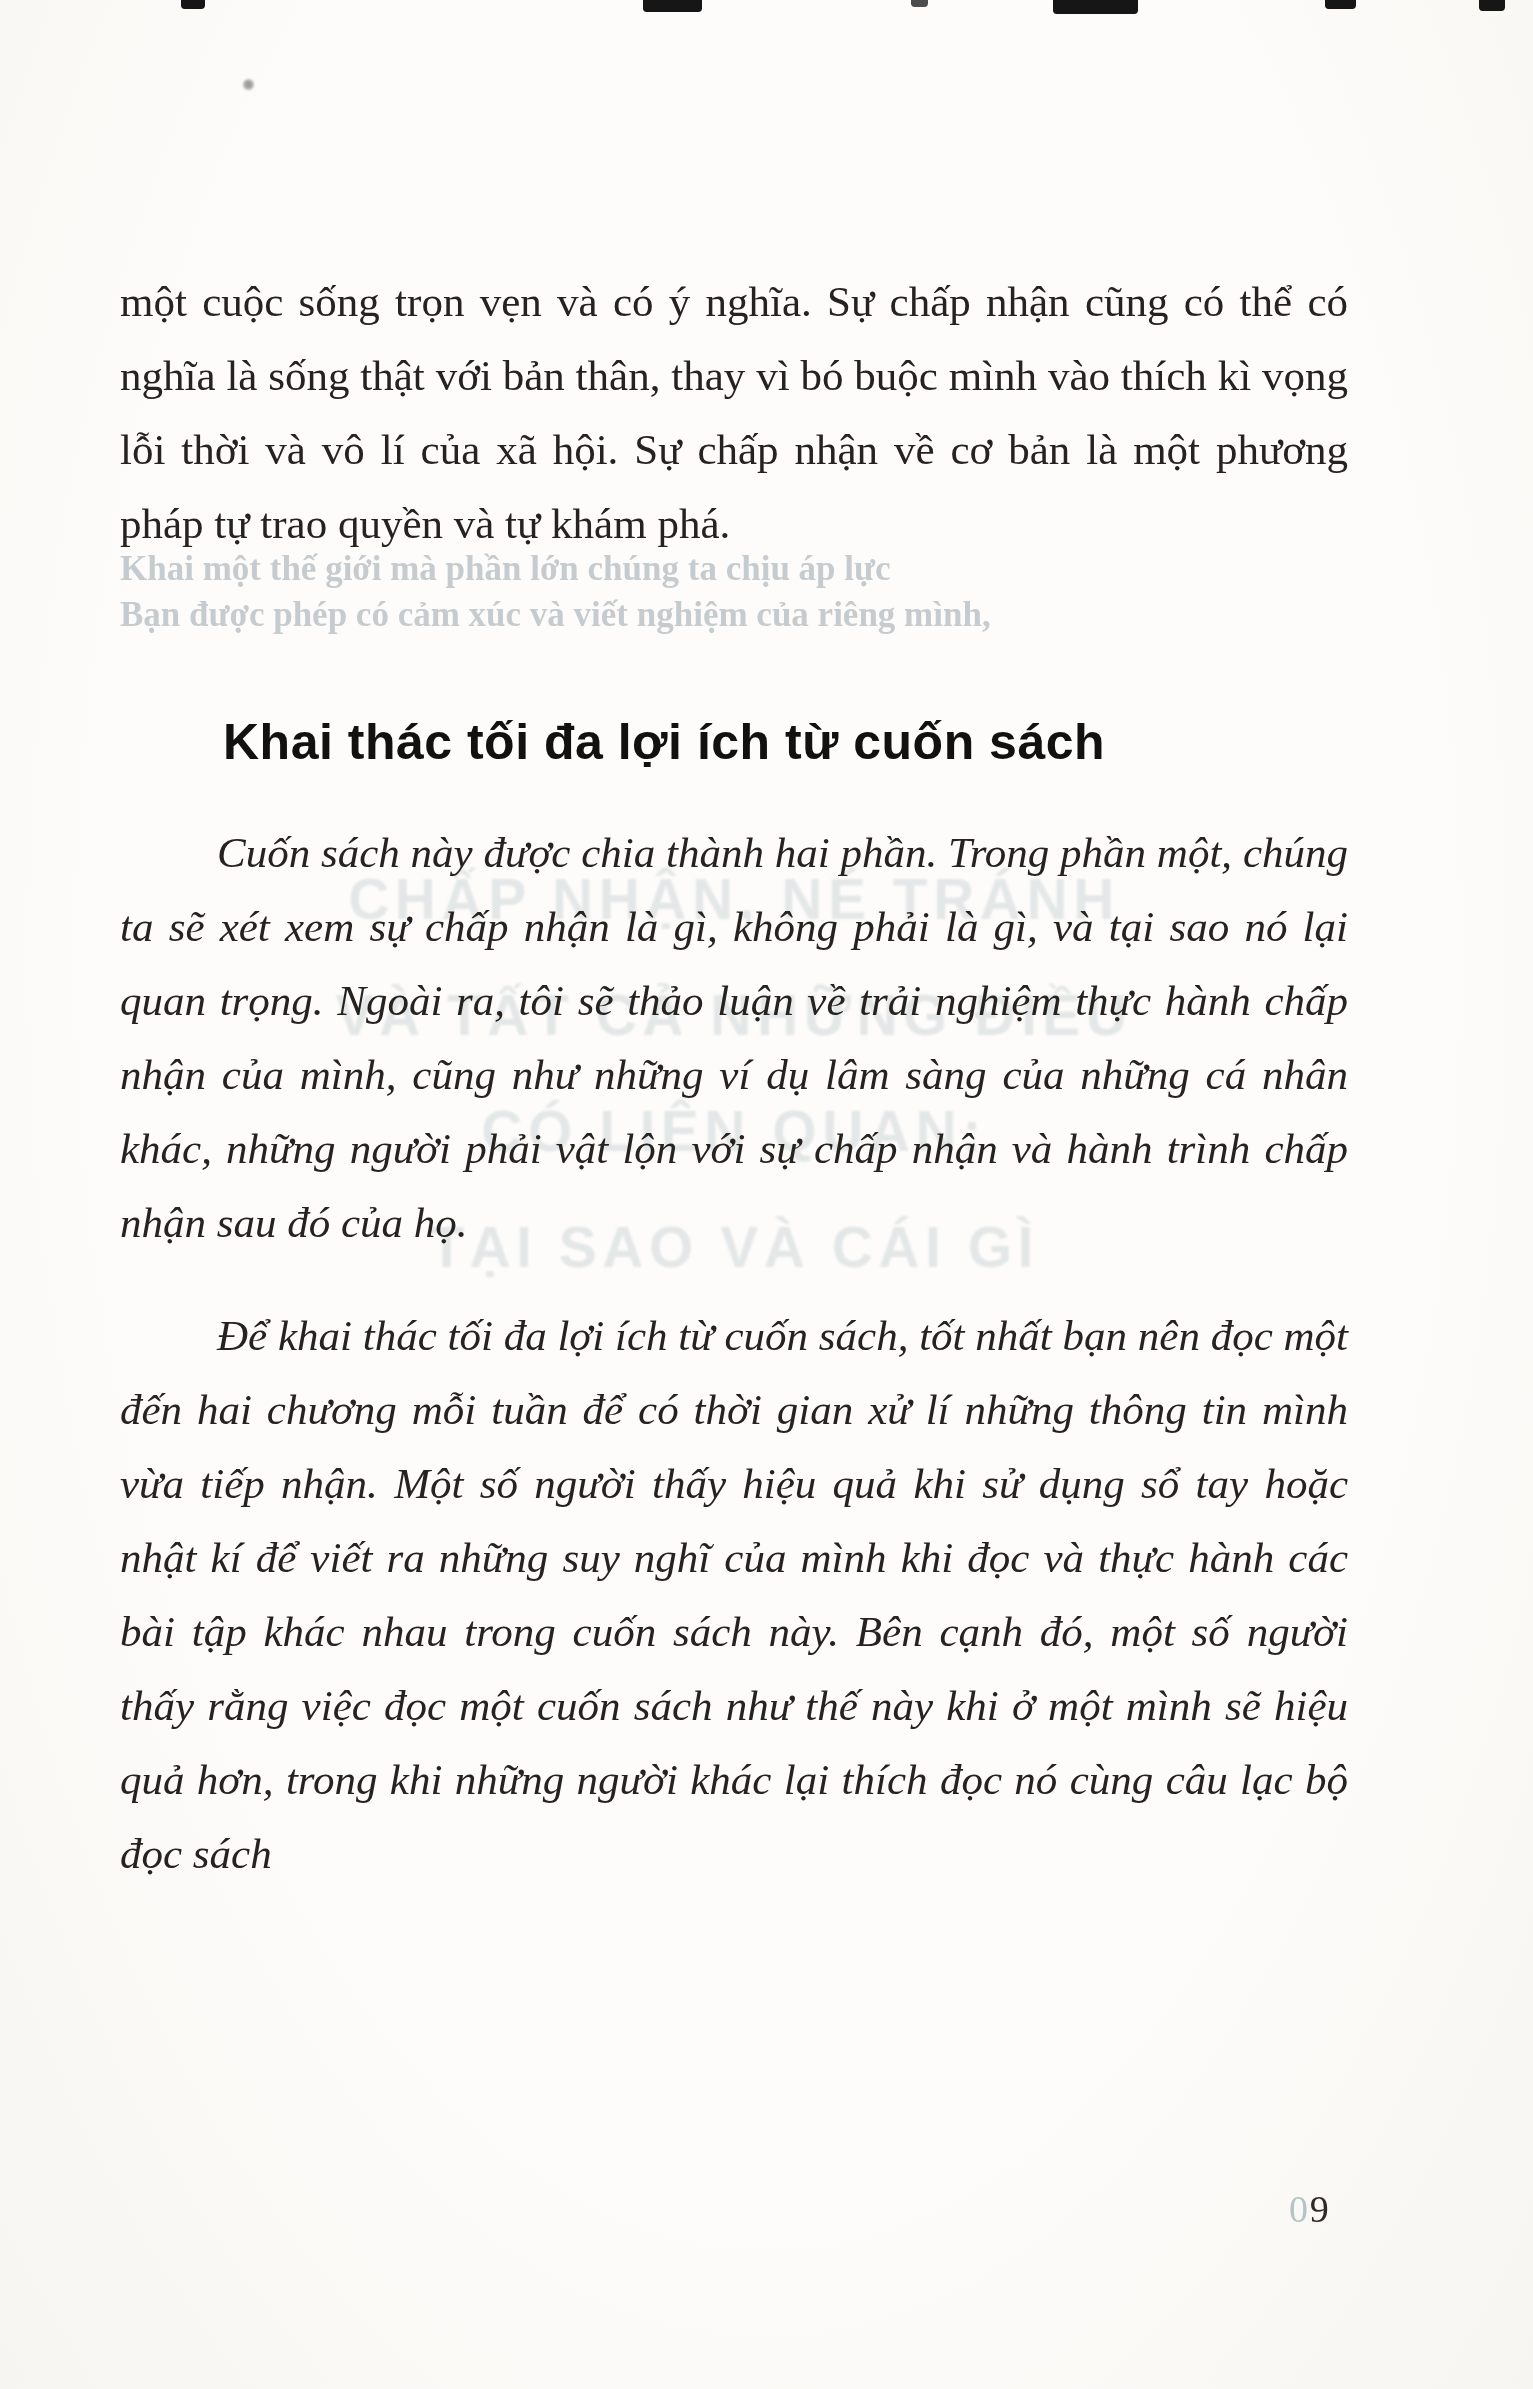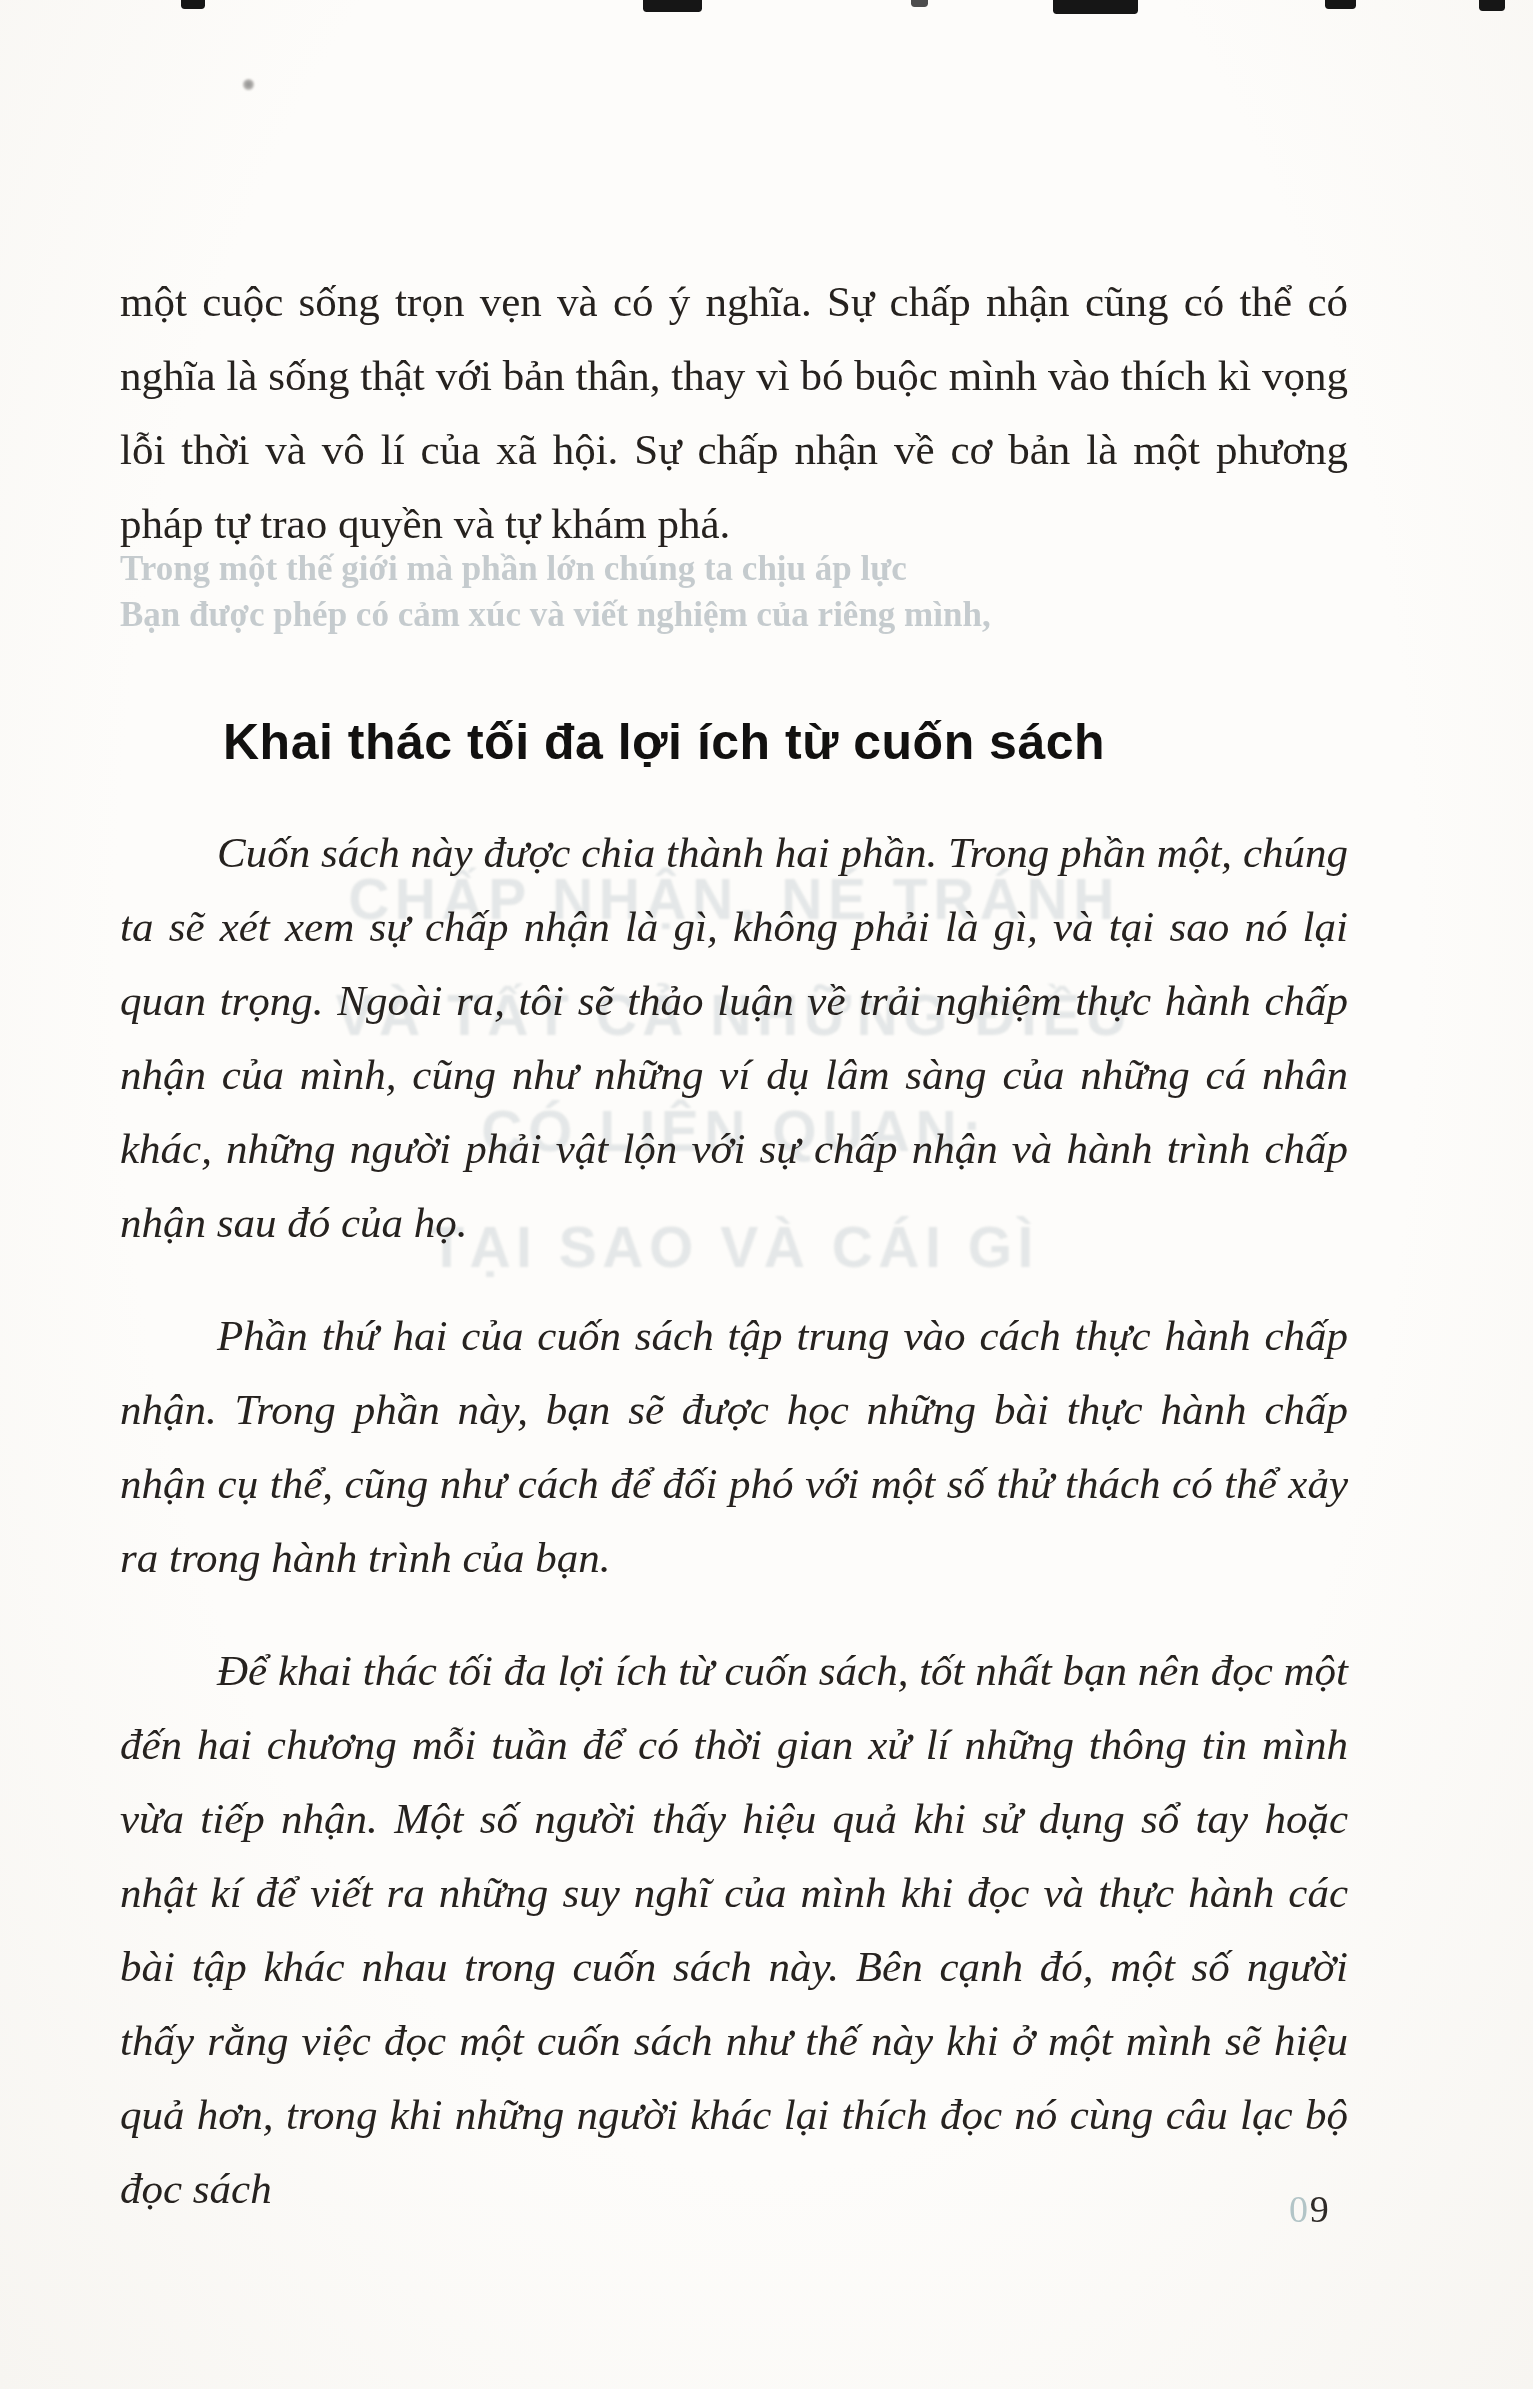--- a/index.html
+++ b/index.html
@@ -130,38 +130,37 @@
 
   <div class="artifact a1"></div>
   <div class="artifact a2"></div>
   <div class="artifact a3 light"></div>
   <div class="artifact a4"></div>
   <div class="artifact a5"></div>
   <div class="artifact a6"></div>
   <div class="ink-dot"></div>
 
   <div class="ghost-para">
-    <p>Trong một thế giới mà phần lớn chúng ta chịu áp lực</p>
+    <p>Khai một thế giới mà phần lớn chúng ta chịu áp lực</p>
     <p>Bạn được phép có cảm xúc và viết nghiệm của riêng mình,</p>
   </div>
   <div class="ghost-title">
     <p>CHẤP NHẬN, NÉ TRÁNH</p>
     <p>VÀ TẤT CẢ NHỮNG ĐIỀU</p>
     <p>CÓ LIÊN QUAN:</p>
     <p>TẠI SAO VÀ CÁI GÌ</p>
   </div>
 
   <main class="content">
     <p class="para p1">một cuộc sống trọn vẹn và có ý nghĩa. Sự chấp nhận cũng có thể có nghĩa là sống thật với bản thân, thay vì bó buộc mình vào thích kì vọng lỗi thời và vô lí của xã hội. Sự chấp nhận về cơ bản là một phương pháp tự trao quyền và tự khám phá.</p>
 
     <h2 class="section-heading">Khai thác tối đa lợi ích từ cuốn sách</h2>
 
     <p class="para indent p2">Cuốn sách này được chia thành hai phần. Trong phần một, chúng ta sẽ xét xem sự chấp nhận là gì, không phải là gì, và tại sao nó lại quan trọng. Ngoài ra, tôi sẽ thảo luận về trải nghiệm thực hành chấp nhận của mình, cũng như những ví dụ lâm sàng của những cá nhân khác, những người phải vật lộn với sự chấp nhận và hành trình chấp nhận sau đó của họ.</p>
 
-    <p class="para indent p3">Phần thứ hai của cuốn sách tập trung vào cách thực hành chấp nhận. Trong phần này, bạn sẽ được học những bài thực hành chấp nhận cụ thể, cũng như cách để đối phó với một số thử thách có thể xảy ra trong hành trình của bạn.</p>
 
     <p class="para indent p4">Để khai thác tối đa lợi ích từ cuốn sách, tốt nhất bạn nên đọc một đến hai chương mỗi tuần để có thời gian xử lí những thông tin mình vừa tiếp nhận. Một số người thấy hiệu quả khi sử dụng sổ tay hoặc nhật kí để viết ra những suy nghĩ của mình khi đọc và thực hành các bài tập khác nhau trong cuốn sách này. Bên cạnh đó, một số người thấy rằng việc đọc một cuốn sách như thế này khi ở một mình sẽ hiệu quả hơn, trong khi những người khác lại thích đọc nó cùng câu lạc bộ đọc sách</p>
   </main>
 
   <div class="page-number">
     <span class="bleed-digit">0</span><span class="real-digit">9</span>
   </div>
 
 </div>
 

